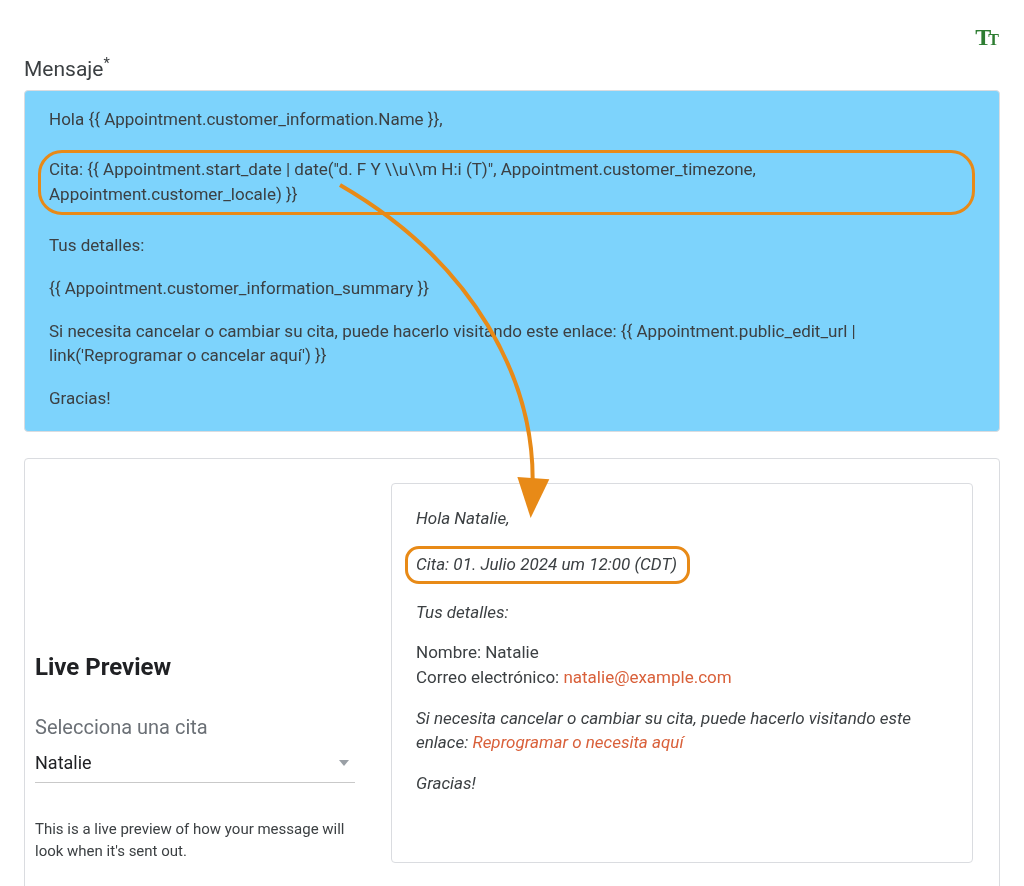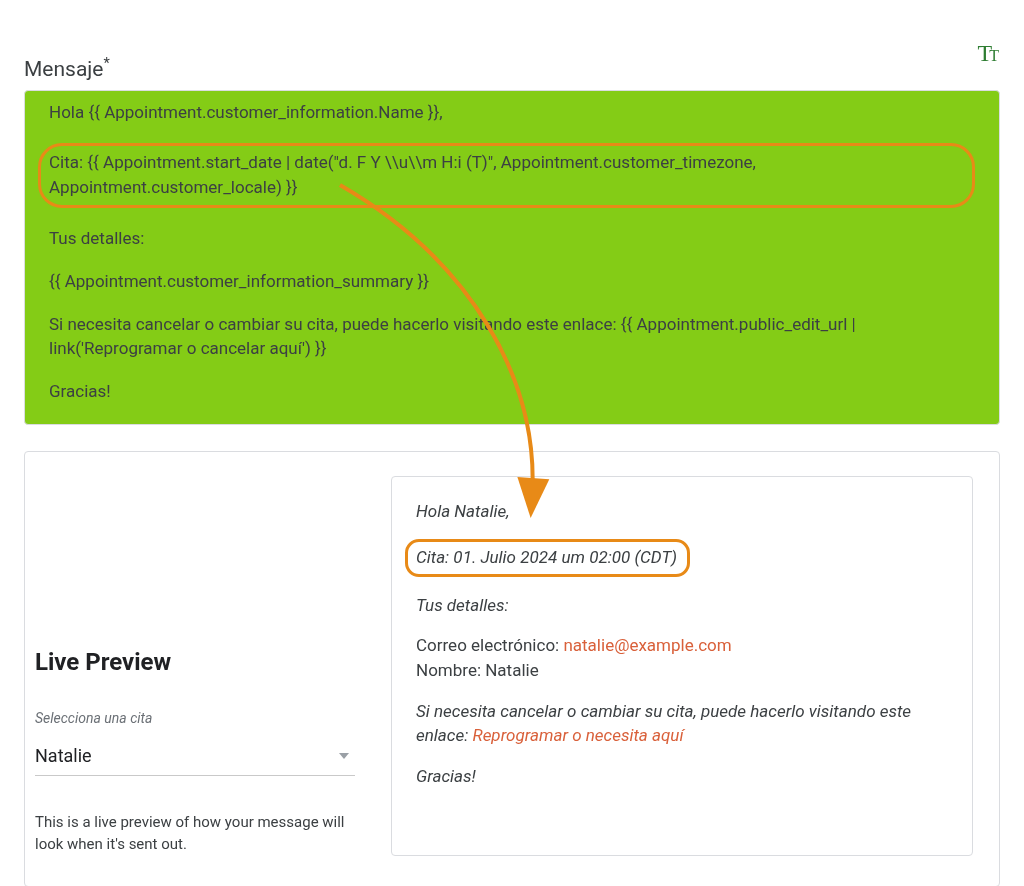--- a/index.html
+++ b/index.html
@@ -33,33 +33,33 @@
   }
   .field-label {
     font-size: 21px;
     color: var(--text);
     margin-top: 37px;
   }
   .field-label sup { font-size: 0.7em; vertical-align: super; }
   .tt-icon {
     font-family: "Times New Roman", serif;
     color: var(--green);
-    font-weight: 400;
+    font-weight: 700;
     letter-spacing: -3px;
     user-select: none;
     padding-right: 4px;
-    margin-top: 20px;
+    margin-top: 4px;
   }
   .tt-big { font-size: 24px; }
   .tt-small { font-size: 16px; vertical-align: baseline; }
   .editor-box {
     border: 1px solid var(--border);
     border-radius: 4px;
-    padding: 9px 24px 20px 24px;
-    background: #84cc16;
+    padding: 16px 24px 20px 24px;
+    background: #7dd3fc;
     position: relative;
   }
   .editor-box p { margin: 0 0 18px 0; }
   .hl {
     border: 3px solid var(--orange);
     border-radius: 24px;
     padding: 4px 10px 6px 8px;
     display: inline-block;
     margin-left: -11px;
   }
@@ -77,24 +77,23 @@
     flex-shrink: 0;
     padding-top: 14px;
   }
   .preview-left h2 {
     font-size: 24px;
     font-weight: 700;
     margin: 0 0 28px 0;
     color: #202124;
   }
   .select-label {
-    font-size: 14px;
+    font-size: 20px;
     color: var(--muted);
-    margin-bottom: 11px;
-    font-style: italic;
+    margin-bottom: 4px;
   }
   .select-box {
     display: flex;
     align-items: center;
     justify-content: space-between;
     border-bottom: 1px solid #c9c9c9;
     padding: 4px 2px 6px 0;
     font-size: 18px;
     color: #202124;
     margin-bottom: 36px;
@@ -170,30 +169,30 @@
         <span>Natalie</span>
         <span class="caret"></span>
       </div>
       <div class="preview-desc">This is a live preview of how your message will look when it's sent out.</div>
     </div>
 
     <div class="preview-right">
       <p>Hola Natalie,</p>
       <p>
         <span class="hl2">
-          <span>Cita: 01. Julio 2024 um 02:00 (CDT)</span>
+          <span>Cita: 01. Julio 2024 um 12:00 (CDT)</span>
         </span>
       </p>
       <p>Tus detalles:</p>
       <div class="dblock">
         <span class="line">
-          <span>Correo electrónico: </span><a href="#" class="olink">natalie@example.com</a>
+          <span>Nombre: </span><span>Natalie</span>
         </span>
         <span class="line">
-          <span>Nombre: </span><span>Natalie</span>
+          <span>Correo electrónico: </span><a href="#" class="olink">natalie@example.com</a>
         </span>
       </div>
       <p>
         <span>Si necesita cancelar o cambiar su cita, puede hacerlo visitando este enlace: </span><a href="#" class="olink">Reprogramar o necesita aquí</a>
       </p>
       <p style="margin-bottom:0;">Gracias!</p>
     </div>
   </div>
 
   <svg class="arrow-svg" width="1024" height="886">

